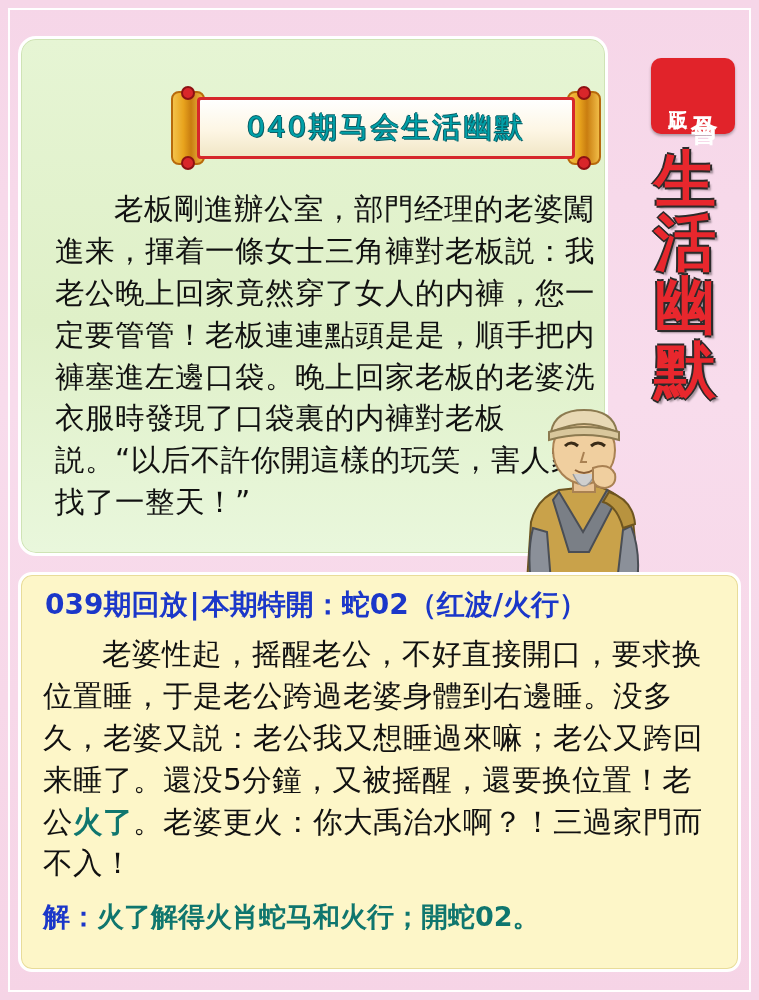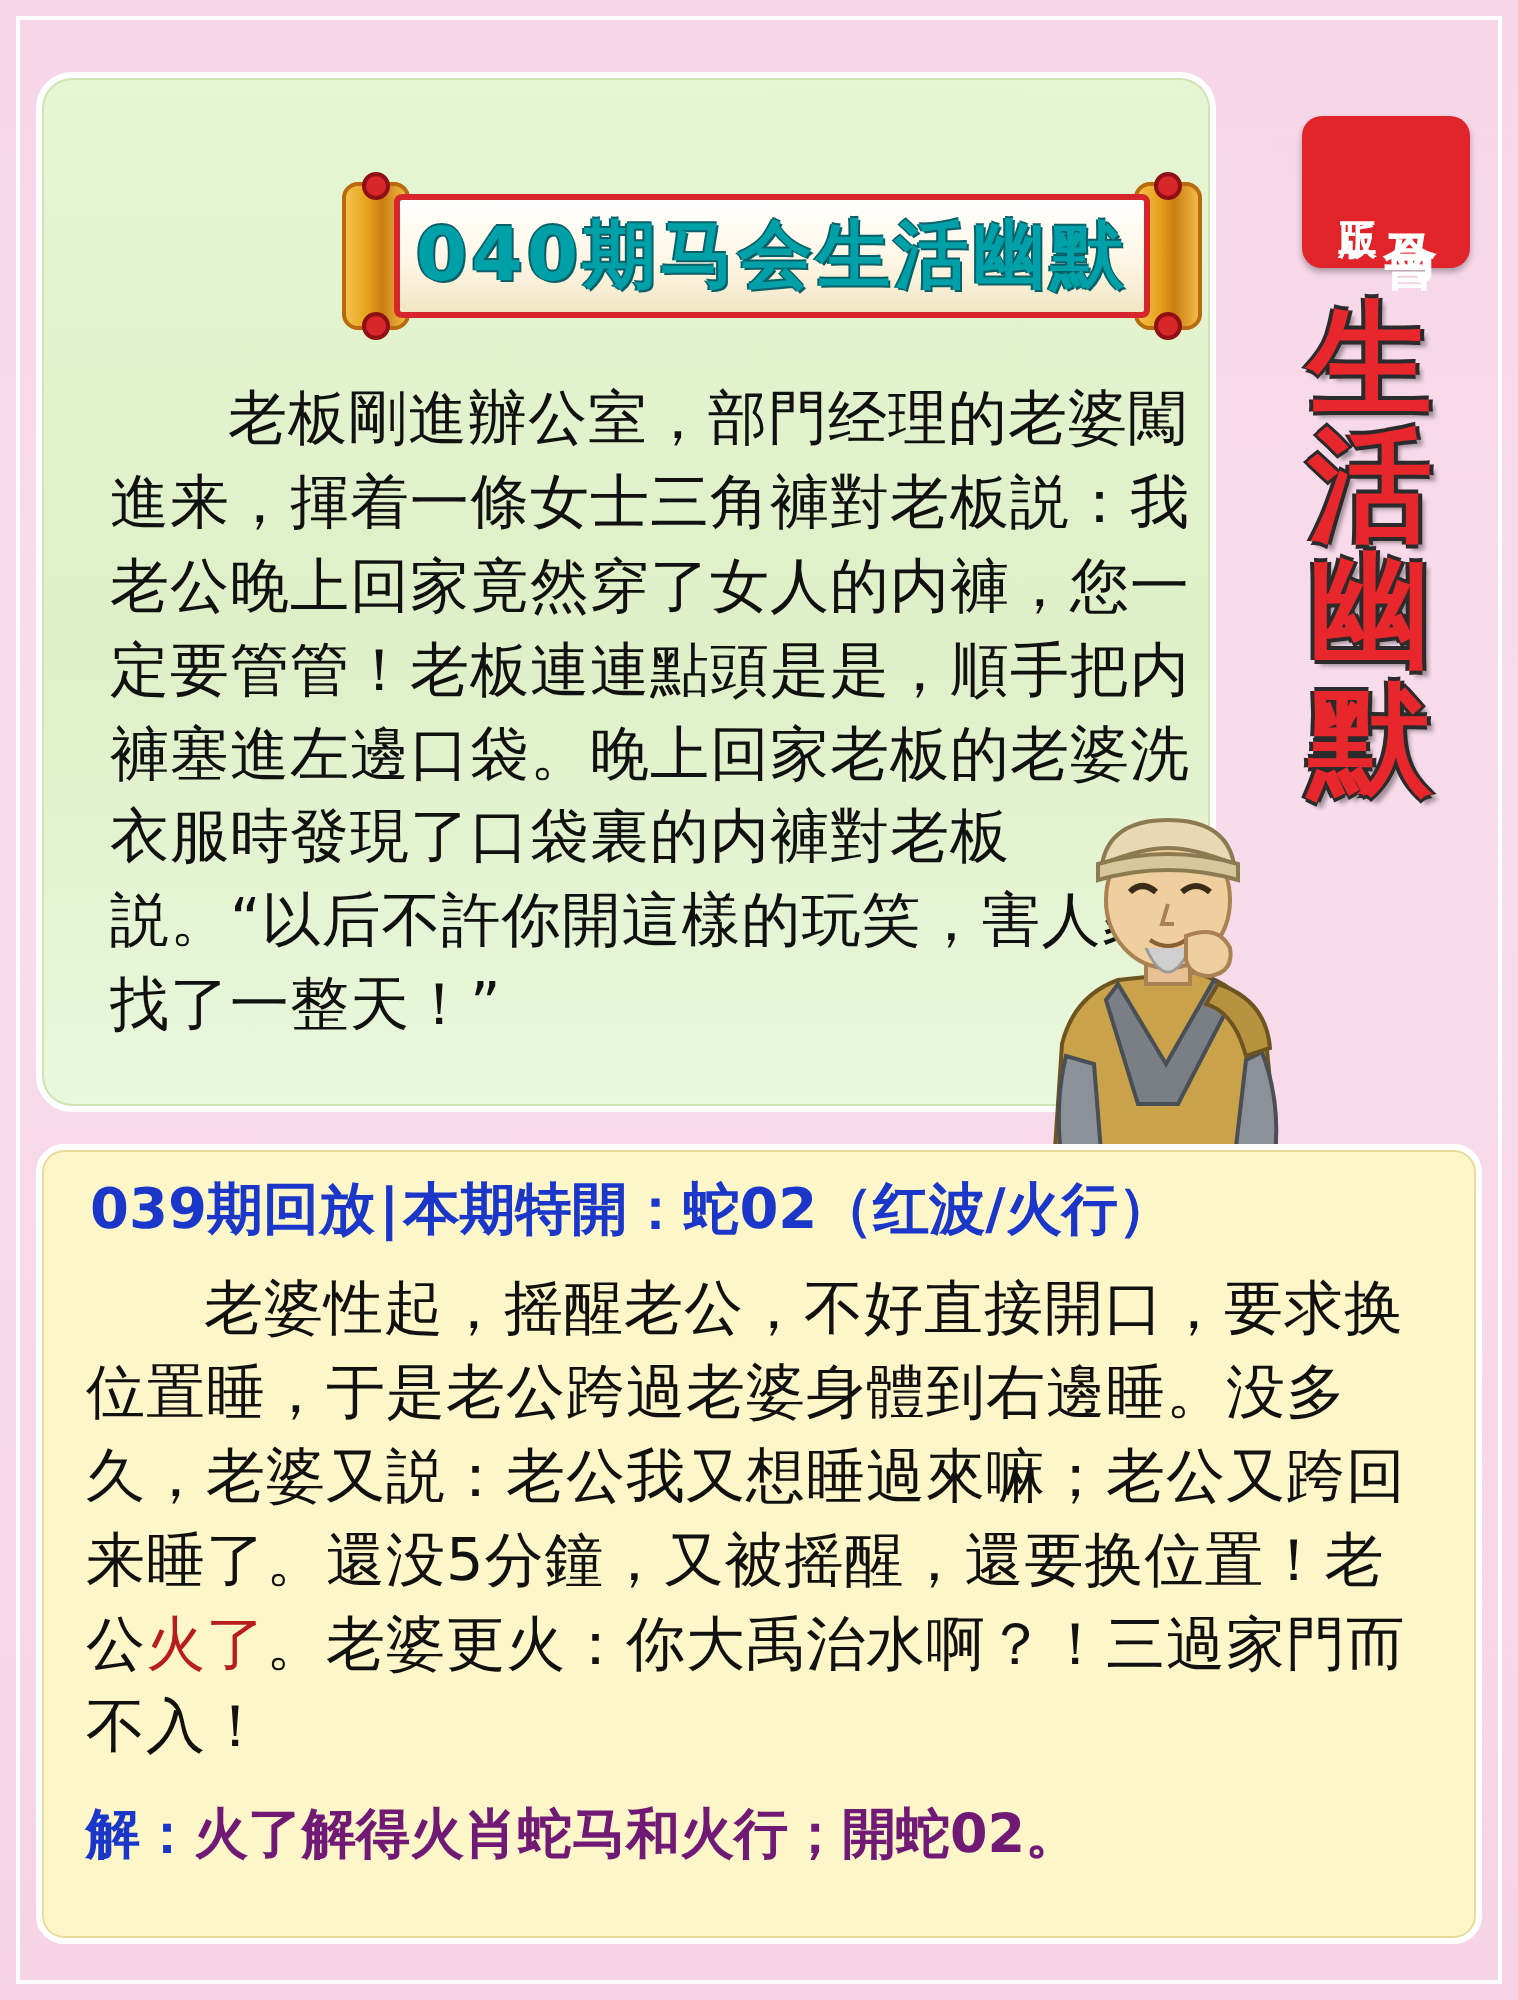--- a/index.html
+++ b/index.html
@@ -88,22 +88,22 @@
     background: linear-gradient(180deg,#ffffff 0%, #fdf6e4 55%, #f1e6c6 100%);
     border: 3px solid #d6262b;
     border-radius: 4px;
     box-sizing: border-box;
     display: flex;
     align-items: center;
     justify-content: center;
   }
   .banner .title {
     color: #00a0a8;
-    font-size: 37px;
-    font-weight: bold;
+    font-size: 29px;
+    font-weight: normal;
     letter-spacing: 2px;
     text-shadow: 1px 1px 0 #0b5f66, -1px 0 0 #0b5f66, 0 -1px 0 #0b5f66;
     font-family: "DejaVu Sans", sans-serif;
     white-space: nowrap;
   }
 
   
   .top-text {
     position: absolute;
     left: 34px;
@@ -199,29 +199,29 @@
   .bp-header .sep { color: #1b37c9; margin: 0 2px; }
   .bottom-text {
     padding: 4px 18px 0 22px;
     font-size: 29.5px;
     line-height: 1.42;
     color: #111111;
     font-family: "DejaVu Sans", sans-serif;
     text-indent: 2em;
     letter-spacing: 0.5px;
   }
-  .bottom-text .hot { color: #b91c1c; }
+  .bottom-text .hot { color: #0f766e; font-weight: bold; }
   .bp-answer {
     padding: 14px 18px 0 22px;
     font-size: 27px;
     font-weight: bold;
     font-family: "DejaVu Sans", sans-serif;
     color: #1b37c9;
   }
-  .bp-answer .ans-body { color: #701a75; }
+  .bp-answer .ans-body { color: #0f766e; }
 </style>
 </head>
 <body>
 
 <div class="page">
   <div class="page-border"></div>
 
   <div class="top-panel">
     <div class="banner">
       <div class="roll left">

